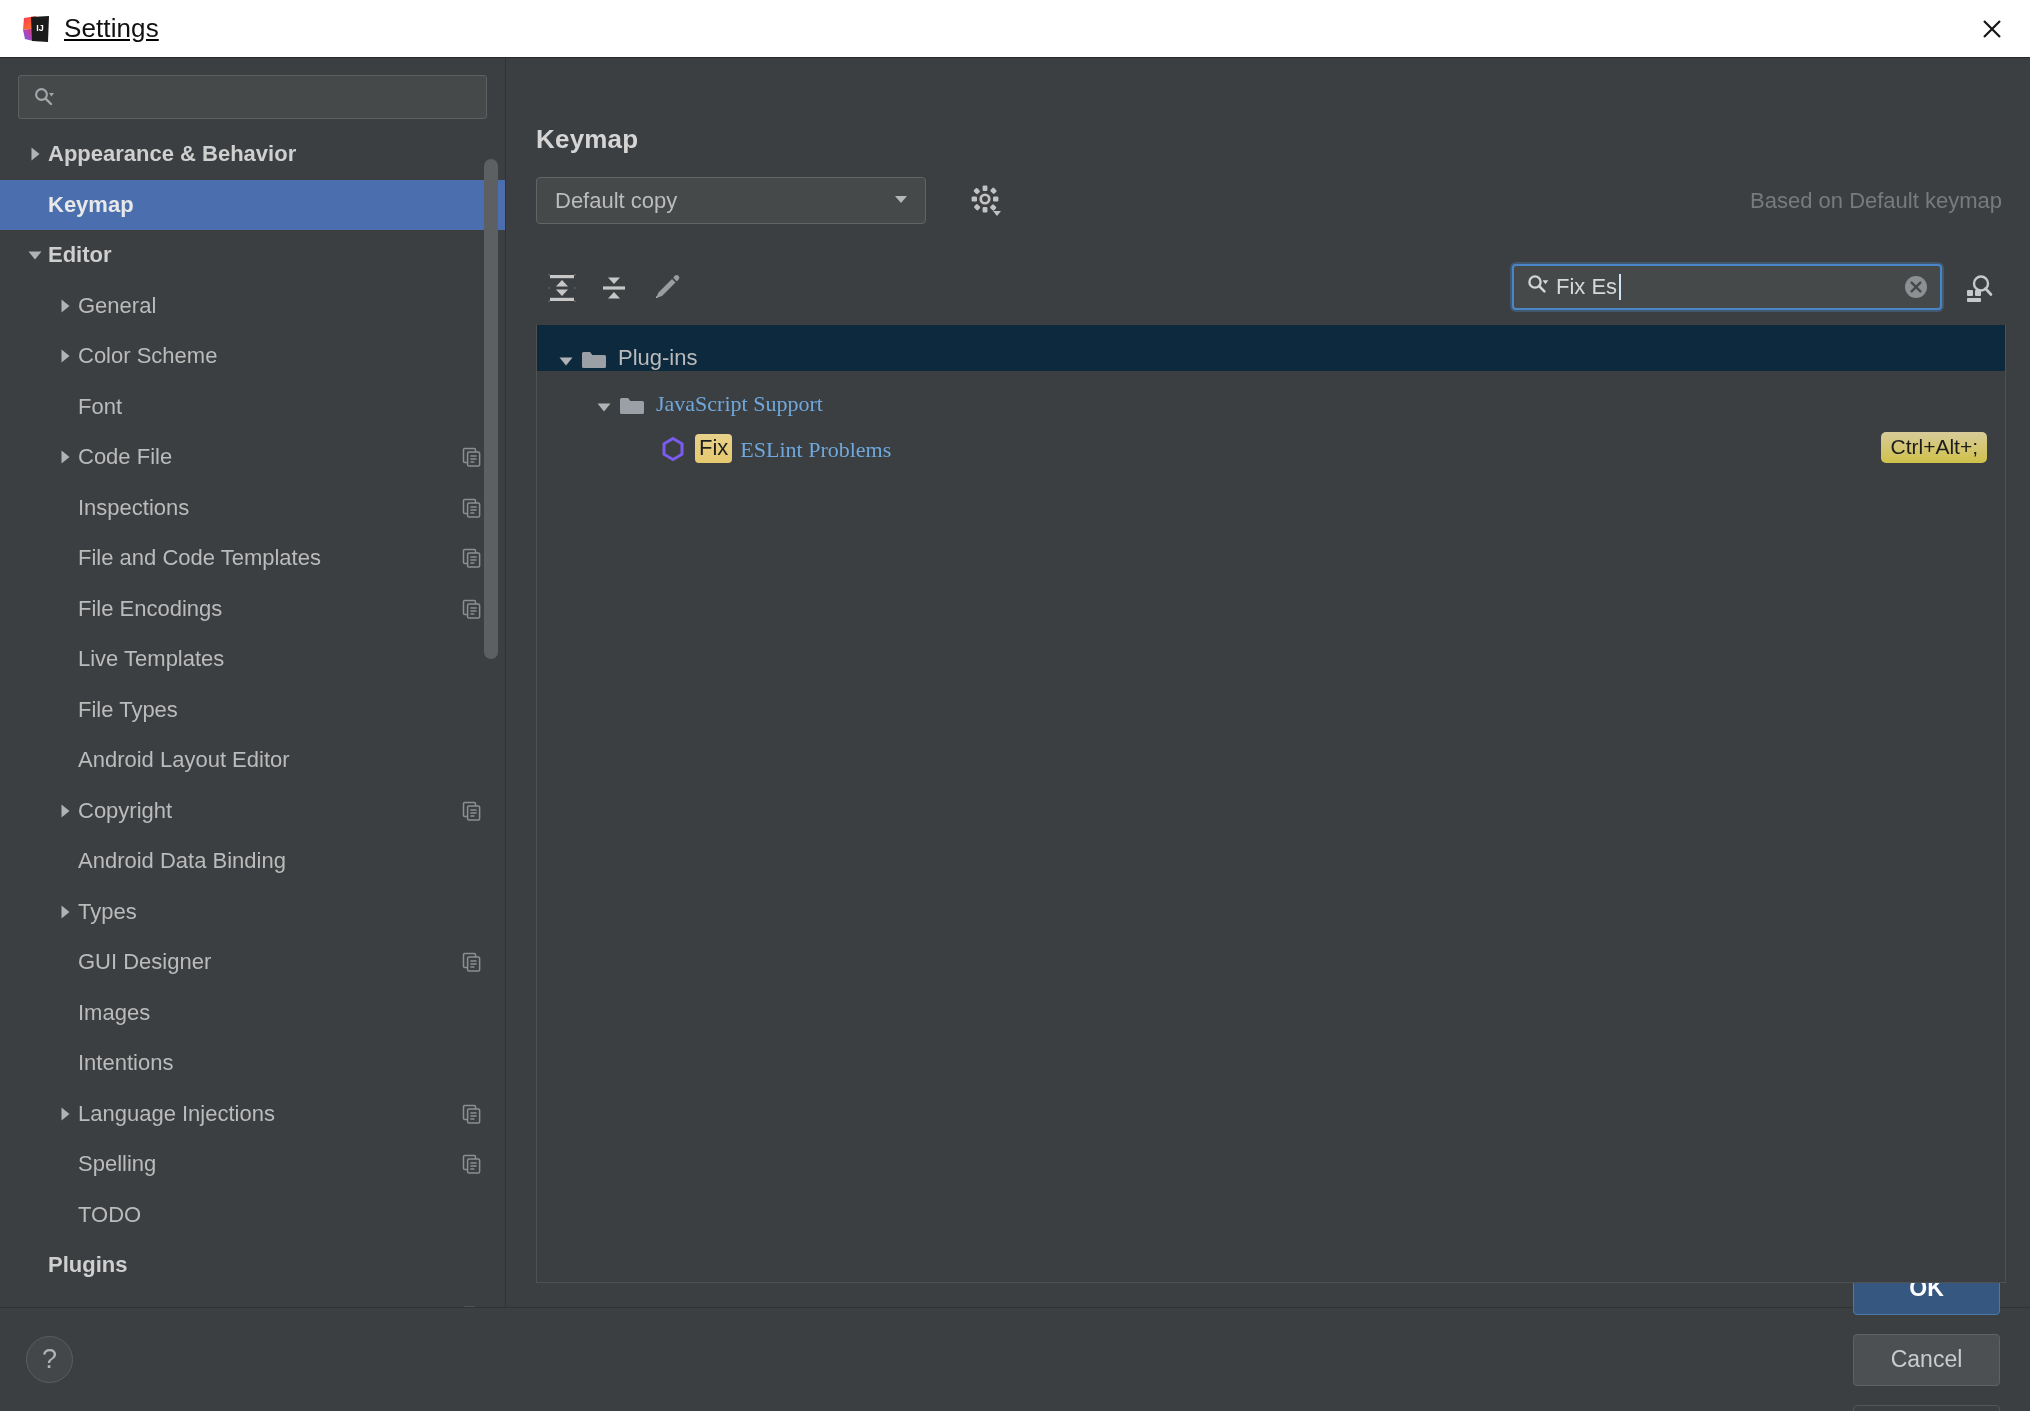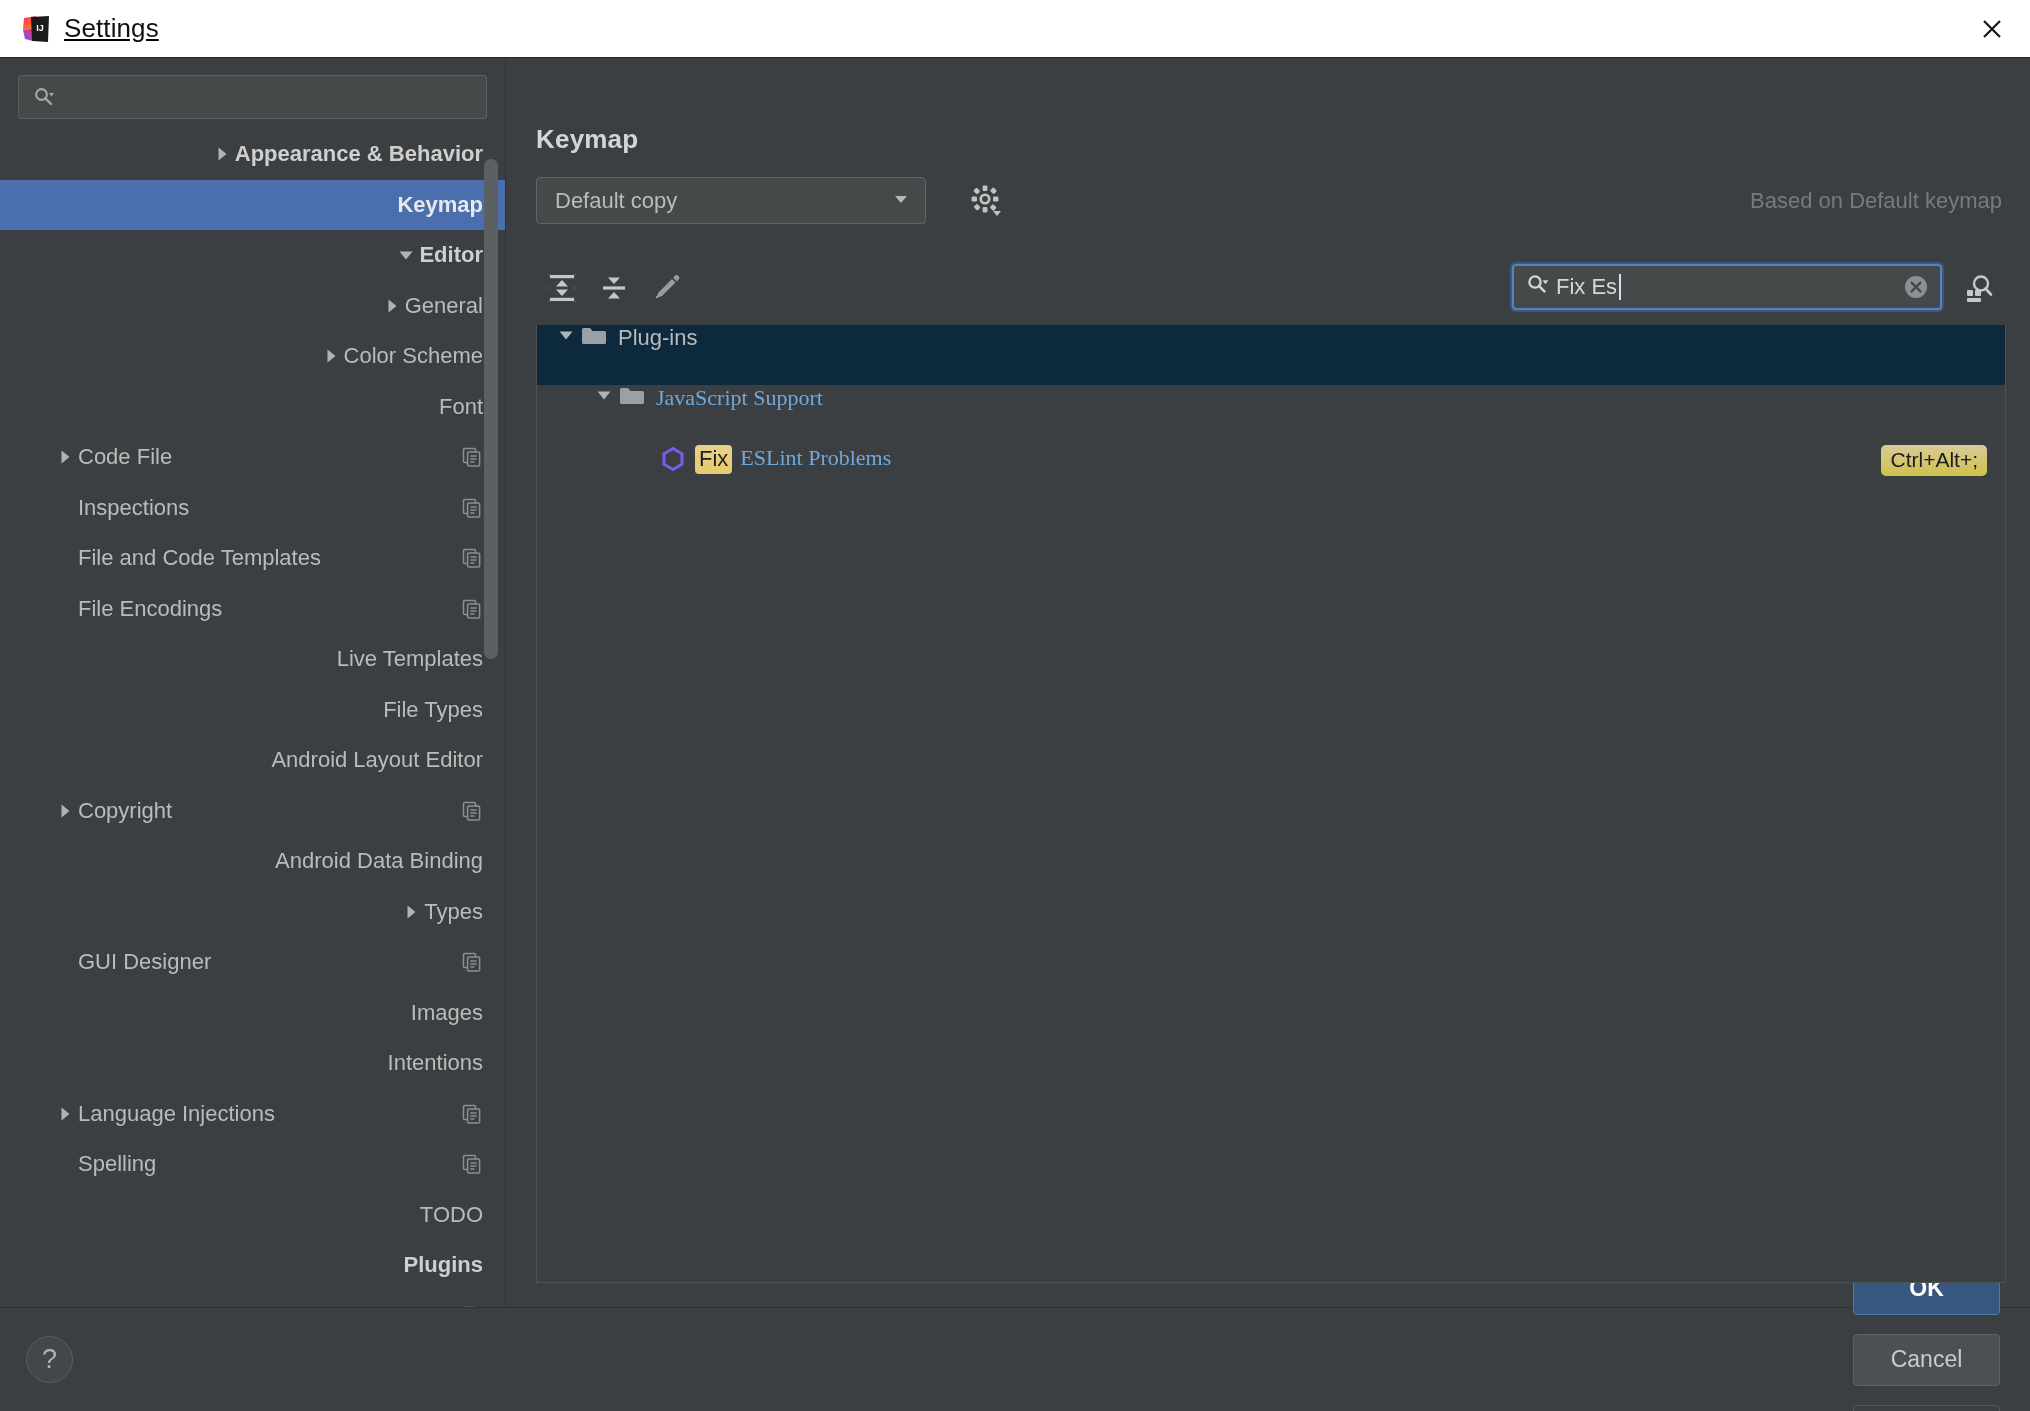--- a/index.html
+++ b/index.html
@@ -106,21 +106,20 @@
     position: relative;
   }
   .nav-row {
     height: 50.5px;
     display: flex;
     align-items: center;
     padding-right: 22px;
     position: relative;
     cursor: pointer;
     color: #bbbbbb;
-    justify-content: flex-end;
   }
   .nav-row.selected {
     background: #4b6eaf;
   }
   .nav-row .arrow-slot {
     width: 26px;
     min-width: 26px;
     display: flex;
     align-items: center;
     justify-content: center;
@@ -272,23 +271,23 @@
     flex: 1 1 auto;
     margin: 5px 2px 0 6px;
     background: #3c3f41;
     border: 1px solid #4e5254;
     border-top: none;
     overflow: hidden;
     position: relative;
     min-height: 0;
   }
   .sc-row {
-    height: 60px;
-    display: flex;
-    align-items: flex-start;
+    height: 46px;
+    display: flex;
+    align-items: flex-end;
     padding-right: 18px;
     cursor: pointer;
   }
   .sc-row.selected { background: #0d293e; }
   .sc-tri { width: 30px; min-width:30px; display:flex; align-items:center; justify-content:center; }
   .sc-folder { margin-right: 11px; display:flex; align-items:center; }
   .sc-label {
     font-size: 22px;
     color: #bbbbbb;
     white-space: nowrap;

